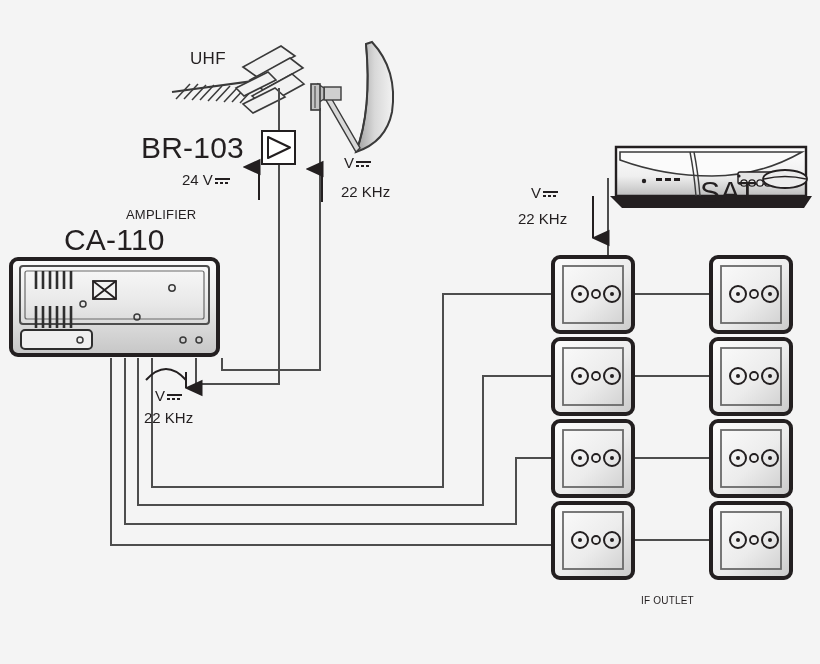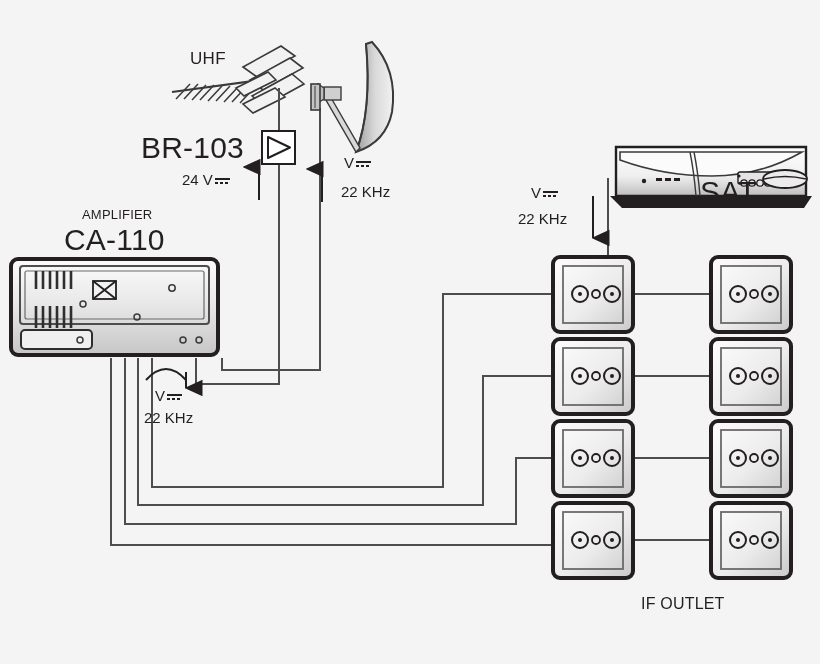--- a/index.html
+++ b/index.html
@@ -4,22 +4,22 @@
 <style>
   html,body{margin:0;padding:0;background:#f4f4f4;}
   body{width:820px;height:664px;overflow:hidden;
        font-family:"Liberation Sans","DejaVu Sans",sans-serif;}
   #stage{position:relative;width:820px;height:560px;background:#f4f4f4;}
   #stage svg{position:absolute;left:0;top:0;}
   .lbl{position:absolute;color:#231f20;white-space:nowrap;line-height:1;}
   .lbl-uhf{font-size:17px;letter-spacing:.3px;}
   .lbl-big{font-size:30px;letter-spacing:.2px;}
   .lbl-mid{font-size:15px;}
-  .lbl-small{font-size:16px;letter-spacing:.2px;}
-  .lbl-amp{font-size:13px;letter-spacing:.2px;}
+  .lbl-small{font-size:10px;letter-spacing:.2px;}
+  .lbl-amp{font-size:13px;letter-spacing:.2px;margin-left:44px;}
   .dcwrap{display:inline-flex;align-items:center;gap:2px;}
   .dcsym{display:inline-block;width:15px;position:relative;top:1px;}
   .dcsym i{display:block;height:2px;background:#231f20;margin:0 0 2px 0;}
   .dcsym u{display:block;height:2px;width:15px;
            background:repeating-linear-gradient(to right,#231f20 0 3px,transparent 3px 5px);}
 </style>
 </head>
 <body>
 
 <div id="stage">

